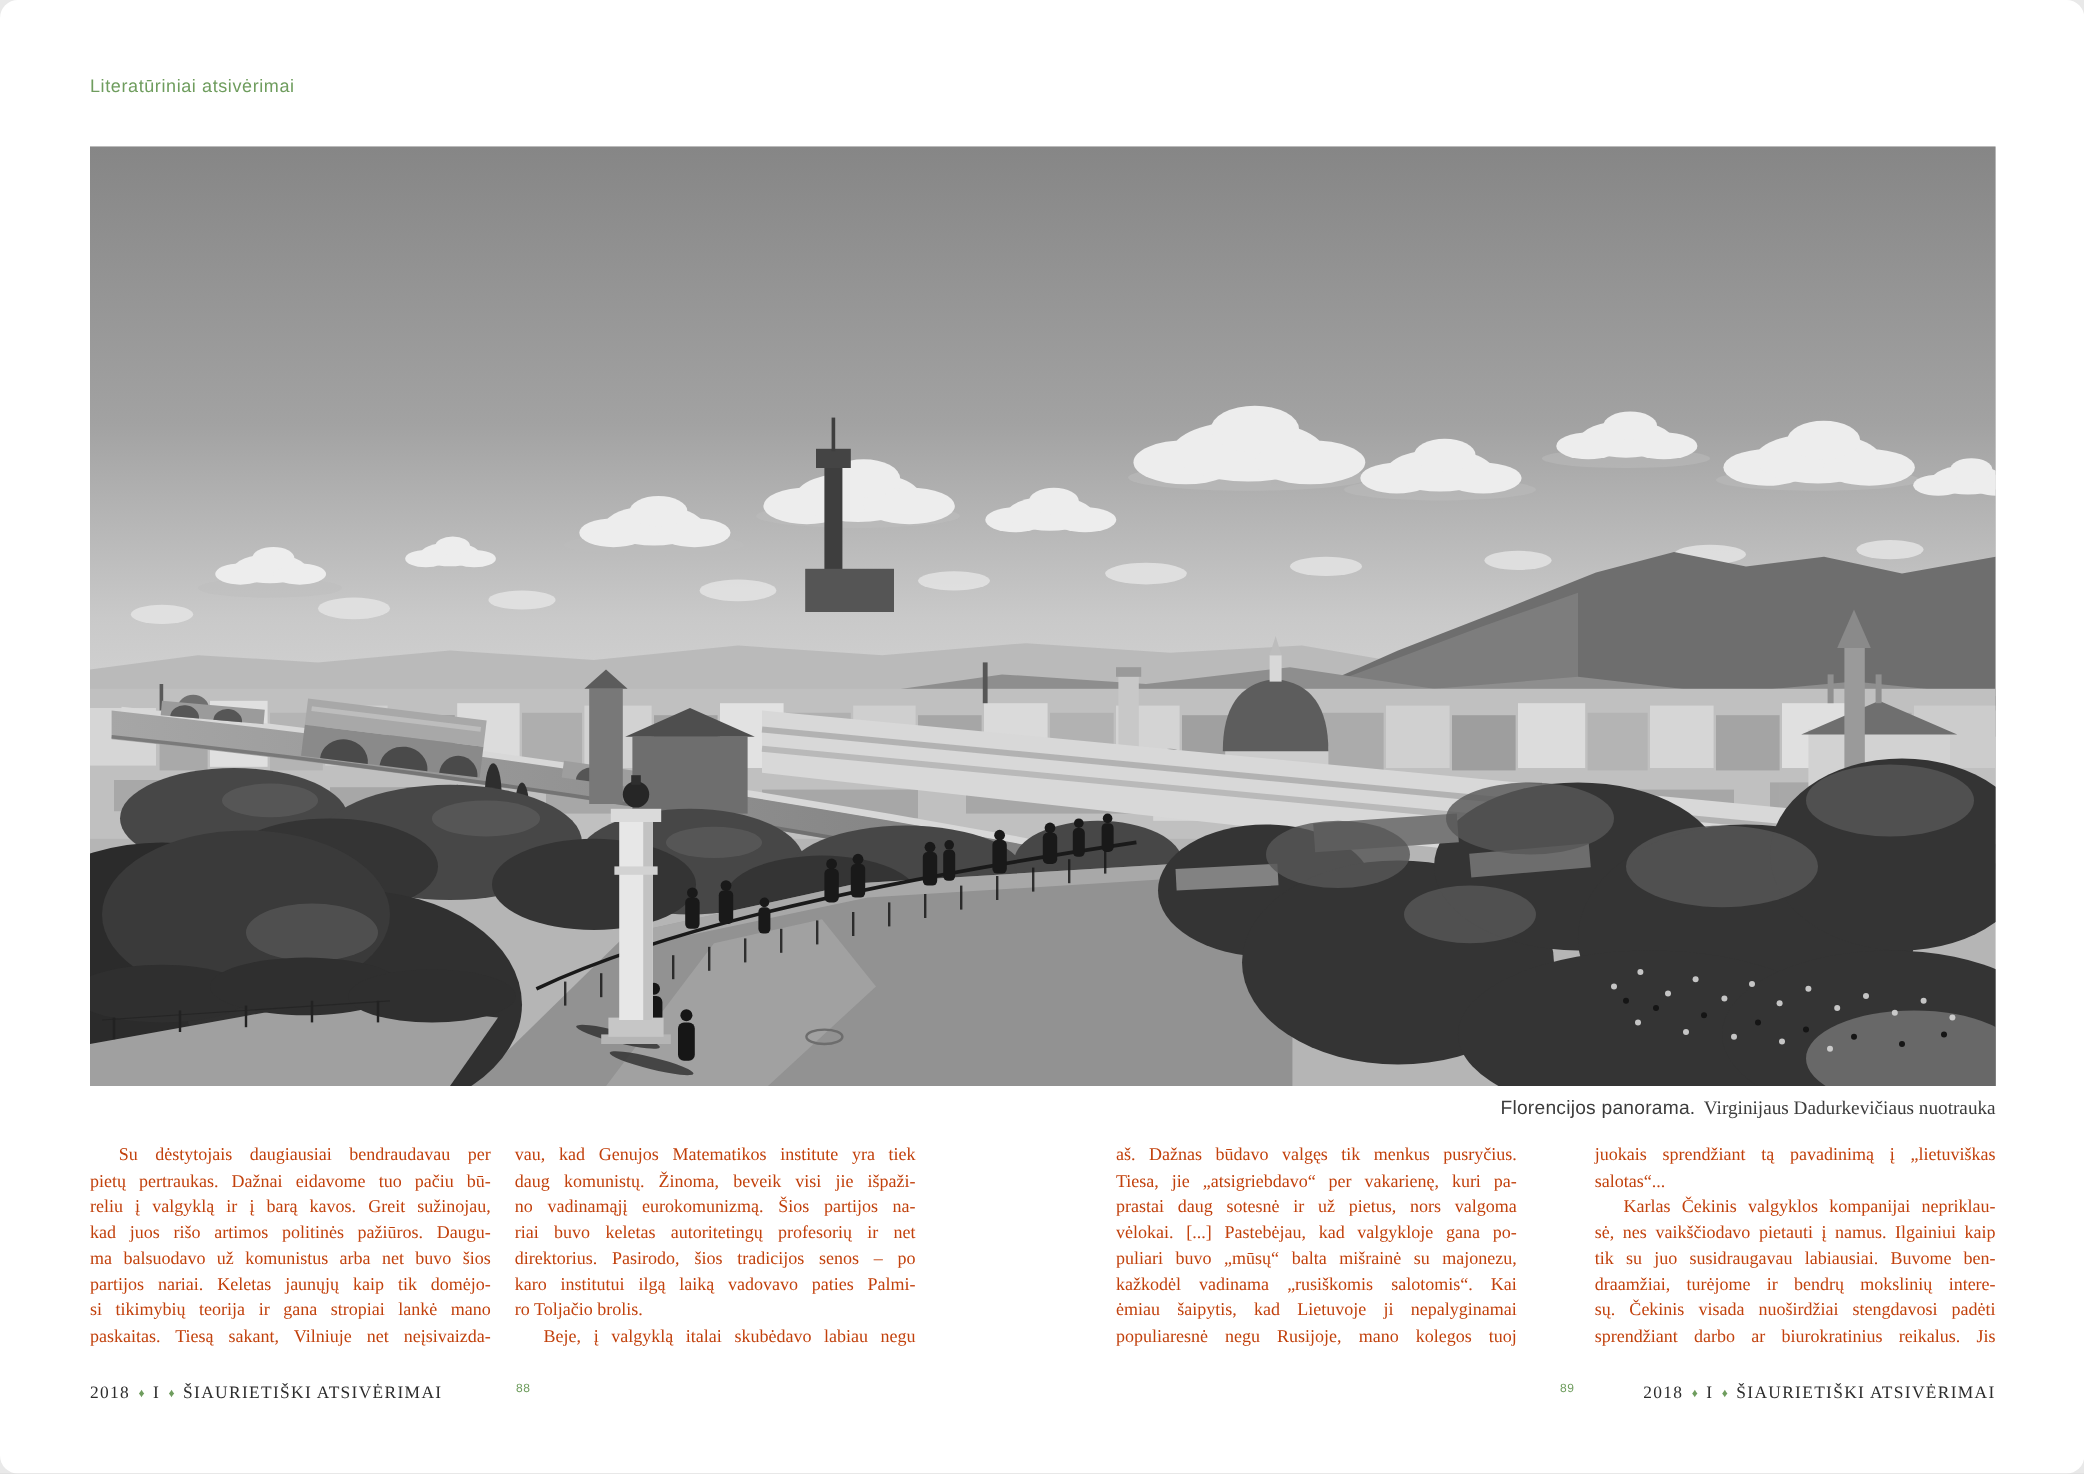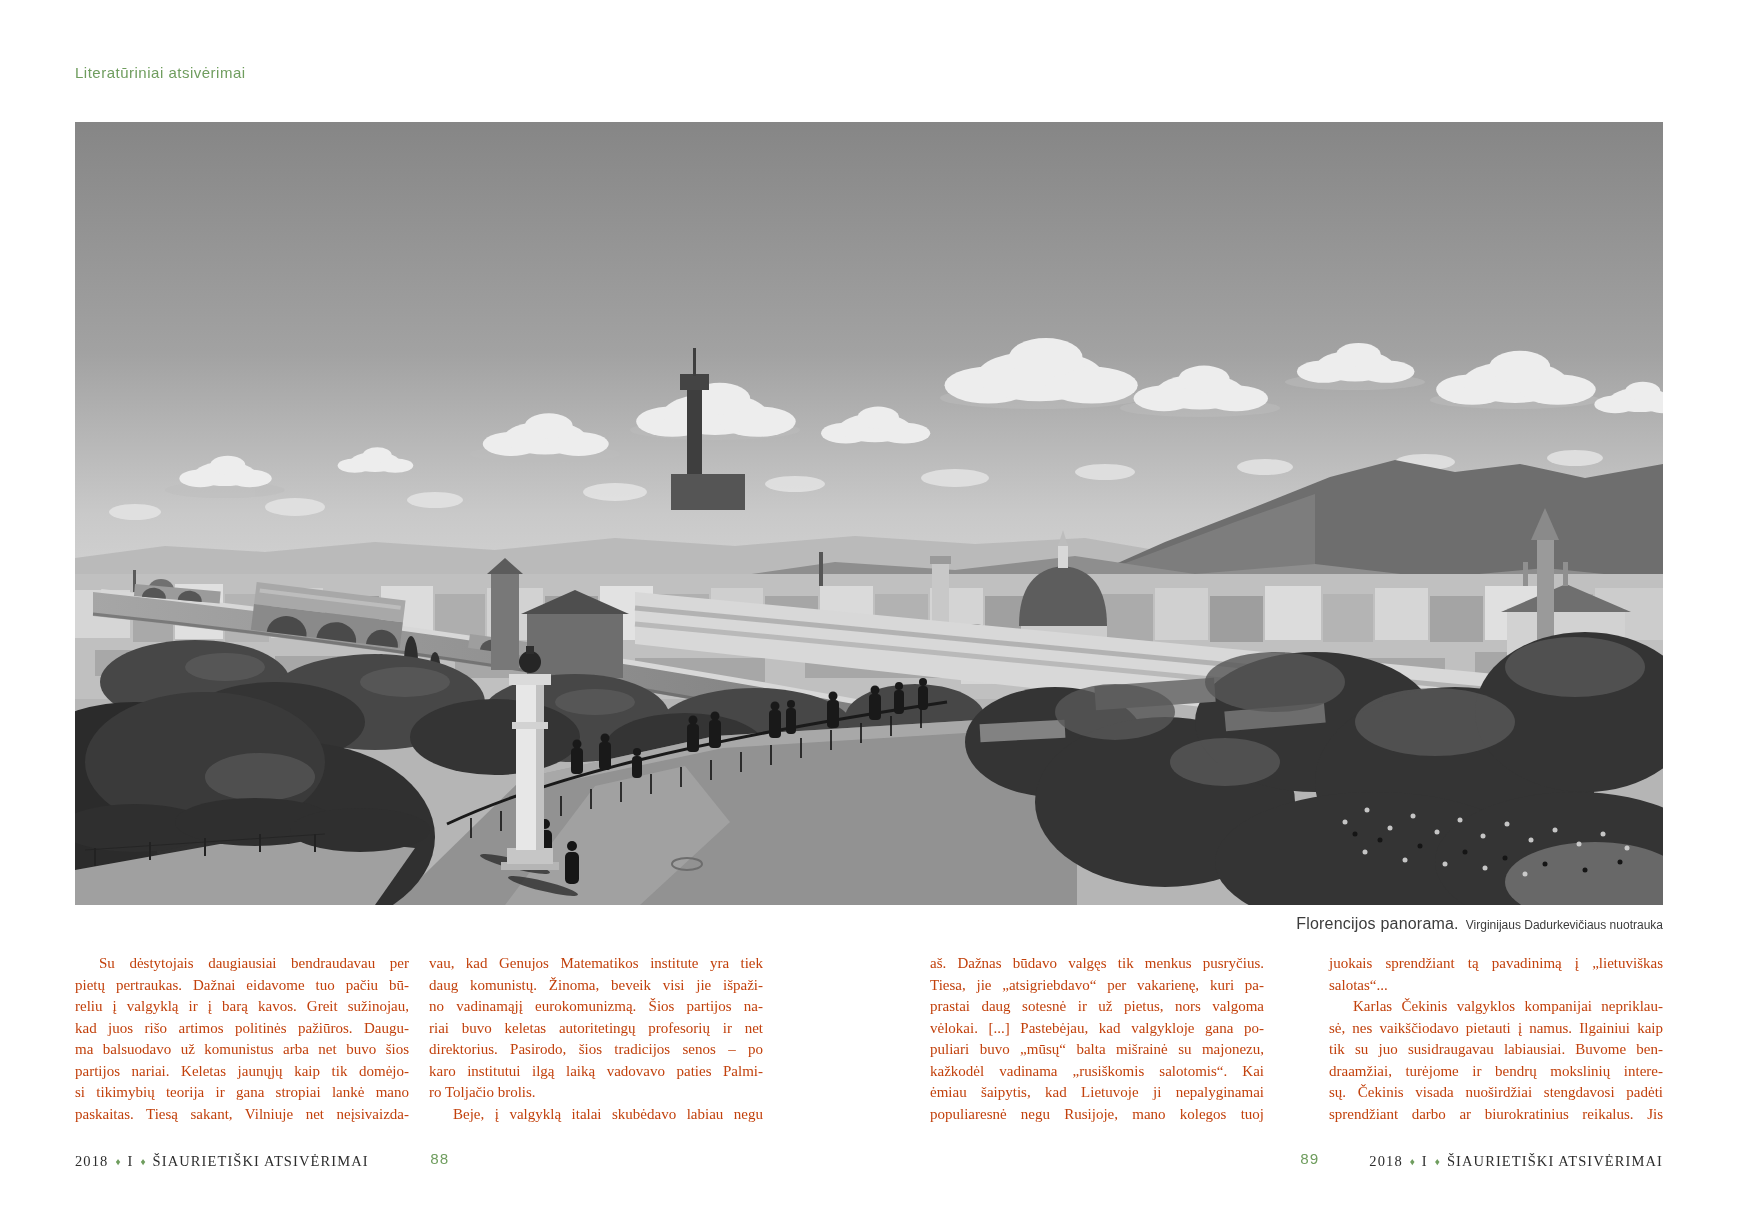--- a/index.html
+++ b/index.html
@@ -1,46 +1,46 @@
 <!DOCTYPE html>
 <html><head>
 <meta charset="utf-8">
 <style>
   html,body{margin:0;padding:0;background:#e9e9e9;}
   .page{position:relative;width:1737px;height:1228px;background:#ffffff;overflow:hidden;
-        font-family:"Liberation Serif",serif;}
+        font-family:"Liberation Serif",serif;border-radius:15px;}
   
   .header{position:absolute;top:64px;font-family:"Liberation Sans",sans-serif;
           font-size:15px;letter-spacing:.5px;color:#6f9d5e;white-space:nowrap;}
   .header-left{left:75px;}
   .header-right{right:74px;}
   .hdr-sep{font-size:11px;margin:0 7px;vertical-align:1px;}
   
   .photo{position:absolute;left:75px;top:122px;width:1588px;height:783px;background:#b5b5b5;}
   .photo svg{display:block;width:100%;height:100%;}
   
   .caption{position:absolute;top:915px;right:74px;text-align:right;color:#3c3c3c;
            font-family:"Liberation Sans",sans-serif;white-space:nowrap;}
   .cap-main{font-size:16px;letter-spacing:.2px;}
-  .cap-credit{font-size:12px;margin-left:7px;}
+  .cap-credit{font-size:16px;margin-left:7px;font-family:Liberation Serif, serif;}
   
   .col{position:absolute;top:953px;width:334px;text-align:justify;
        font:15px/21.55px "Liberation Serif",serif;color:#c2410c;}
   .col-1{left:75px;}  .col-2{left:429px;}  .col-3{left:930px;}  .col-4{left:1329px;}
   .line{text-align-last:justify;}
   .line.end{text-align-last:left;}
   .line.ind{text-indent:24px;}
   
   .footer{position:absolute;top:1153px;font-family:"Liberation Serif",serif;font-size:14.5px;
           letter-spacing:1.1px;color:#2d2d2d;white-space:nowrap;}
   .footer-left{left:75px;}
   .footer-right{right:74px;}
   .footer .diamond{color:#6f9d5e;font-size:10px;vertical-align:1.5px;margin:0 7px;letter-spacing:0;}
-  .pagenum{position:absolute;top:1152px;font-family:Liberation Mono, monospace;
-           font-size:15px;color:#6f9d5e;letter-spacing:.5px;}
+  .pagenum{position:absolute;top:1152px;font-family:Liberation Sans, sans-serif;
+           font-size:10px;color:#6f9d5e;letter-spacing:.5px;}
   .pagenum-left{left:430px;}
   .pagenum-right{left:1300px;}
 </style>
 </head>
 <body>
 
 <div class="page">
 
   <div class="header header-left">Literatūriniai atsivėrimai</div>
 

